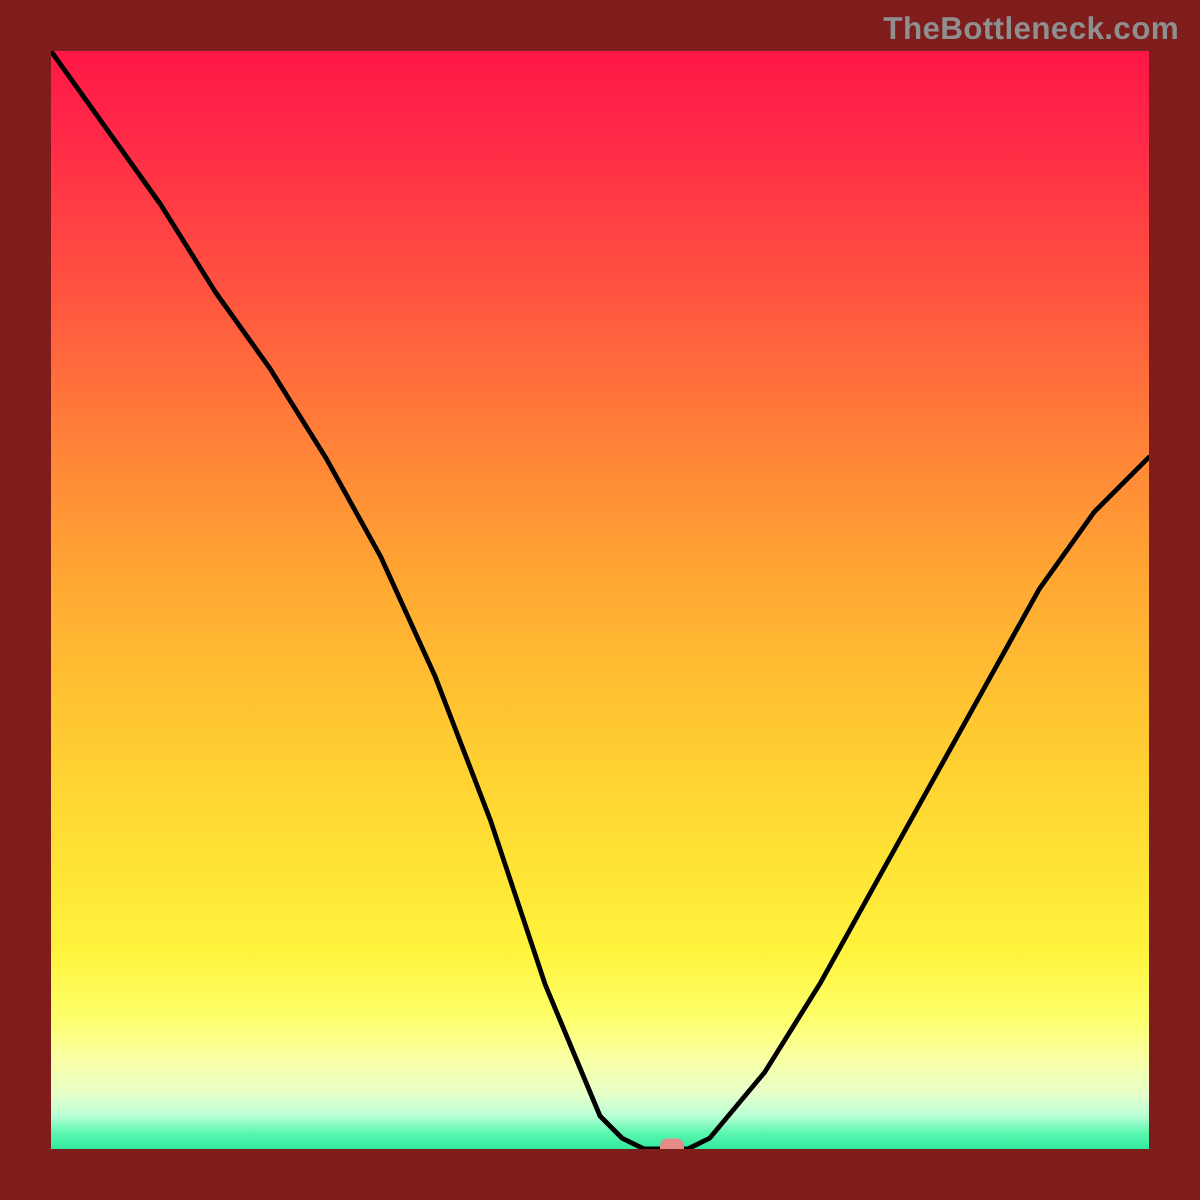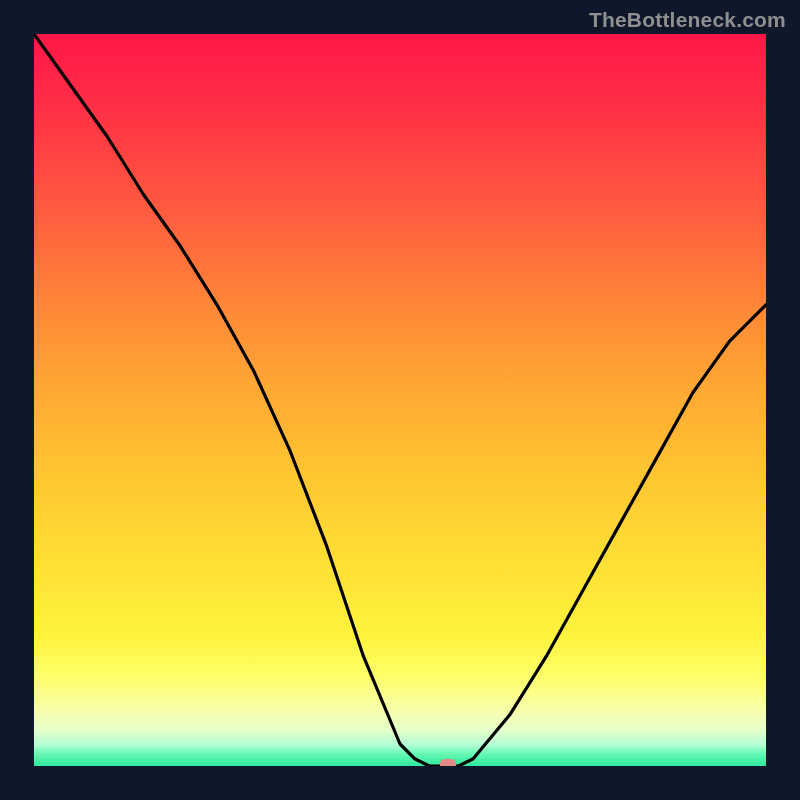--- a/index.html
+++ b/index.html
@@ -9,21 +9,21 @@
     height: 800px;
     background: #000000;
     overflow: hidden;
   }
   .frame {
     position: absolute;
     top: 0;
     left: 0;
     width: 800px;
     height: 800px;
-    background: #0f172a;
+    background: #7f1d1d;
   }
   .plot-area {
     position: absolute;
     left: 34px;
     top: 34px;
     width: 732px;
     height: 732px;
     overflow: hidden;
   }
   .gradient-bg {

